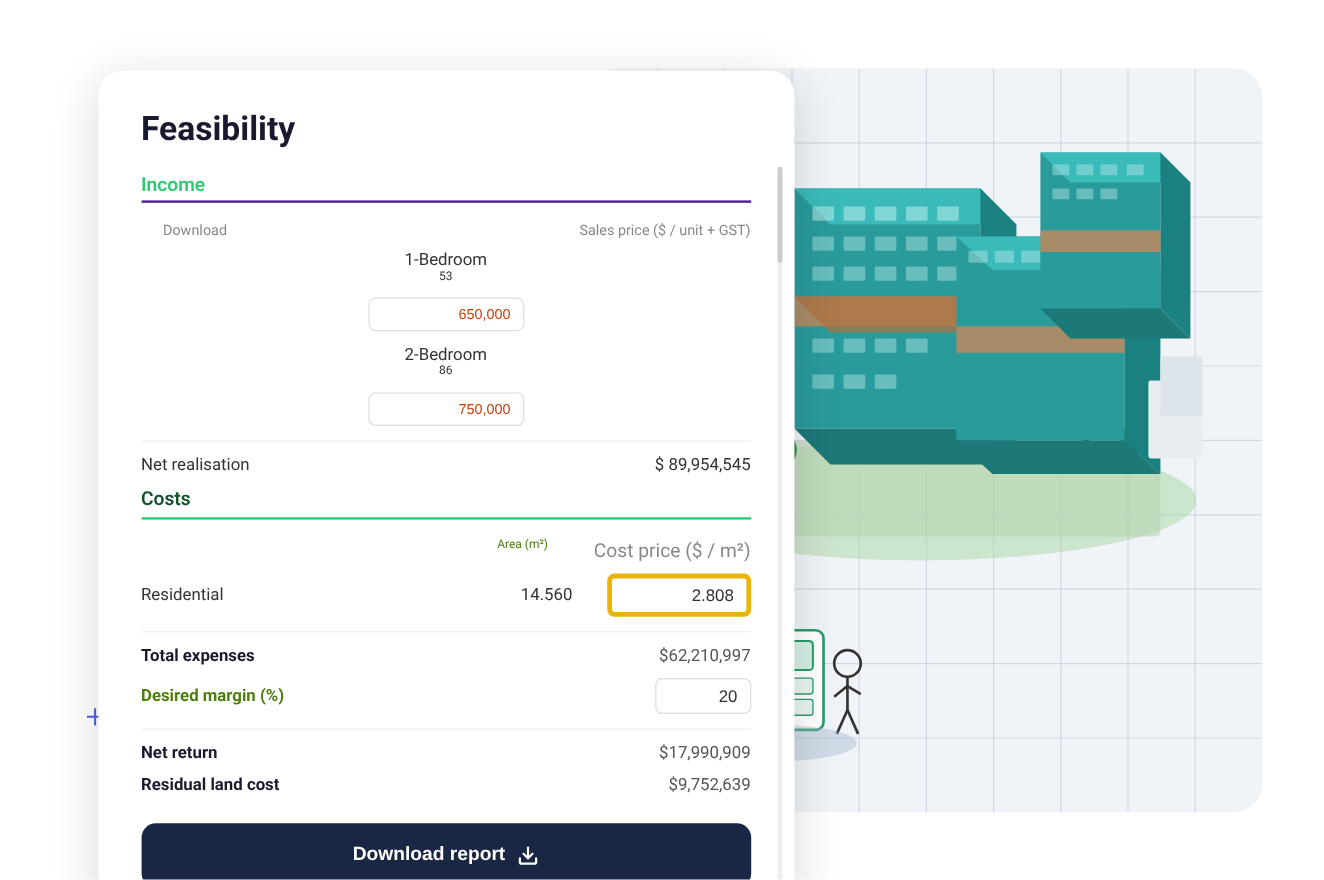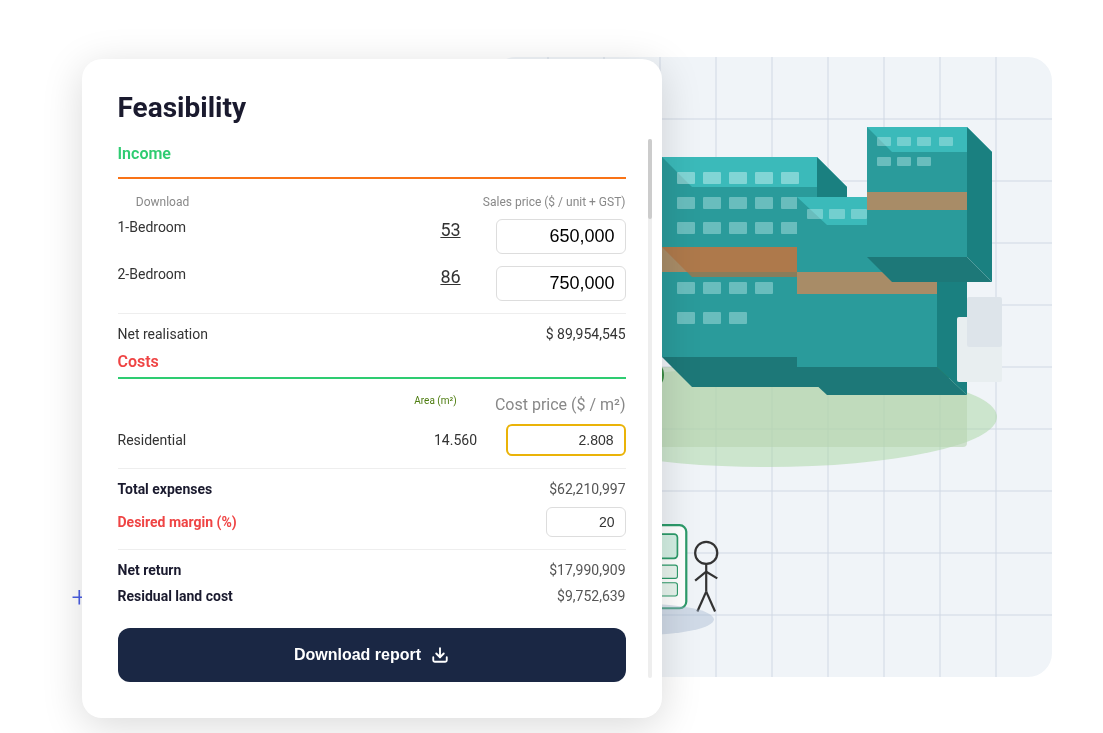--- a/index.html
+++ b/index.html
@@ -91,29 +91,29 @@
       font-size: 28px;
       font-weight: 700;
       color: #1a1a2e;
       margin-bottom: 20px;
     }
 
     .section-label {
       font-size: 16px;
       font-weight: 600;
       color: #2ECC71;
-      border-bottom: 2px solid #f97316;
-      padding-bottom: 14px;
+      border-bottom: 2px solid #4c1d95;
+      padding-bottom: 4px;
       margin-bottom: 16px;
     }
 
     .costs-label {
       font-size: 16px;
       font-weight: 600;
-      color: #ef4444;
+      color: #14532d;
       border-bottom: 2px solid #2ECC71;
       padding-bottom: 6px;
       margin-bottom: 16px;
       margin-top: 8px;
     }
 
     .table-header {
       display: flex;
       justify-content: flex-end;
       gap: 0;
@@ -131,47 +131,49 @@
     .th-price {
       flex: 1;
       text-align: right;
       font-size: 12px;
       color: #888;
       font-weight: 400;
     }
 
     .table-row {
       display: flex;
+      align-items: center;
       margin-bottom: 12px;
+      flex-direction: column;
     }
 
     .row-label {
       font-size: 14px;
       color: #333;
       flex: 1;
     }
 
     .row-qty {
       width: 90px;
       text-align: center;
-      font-size: 18px;
-      color: #333;
-      text-decoration: underline;
+      font-size: 10px;
+      color: #333;
     }
 
     .row-input {
       width: 130px;
       border: 1px solid #ddd;
       border-radius: 6px;
       padding: 6px 10px;
       text-align: right;
-      font-size: 18px;
-      color: #000000;
+      font-size: 12px;
+      color: #c2410c;
       background: #fff;
       outline: none;
+      margin-top: 12px;
     }
 
     .summary-row {
       display: flex;
       justify-content: space-between;
       align-items: center;
       margin-bottom: 10px;
     }
 
     .summary-label {
@@ -237,40 +239,40 @@
 
     .costs-row-area {
       width: 100px;
       text-align: center;
       font-size: 14px;
       color: #333;
     }
 
     .costs-row-input {
       width: 120px;
-      border: 2px solid #eab308;
+      border: 4px solid #eab308;
       border-radius: 6px;
       padding: 6px 10px;
       text-align: right;
       font-size: 14px;
       color: #333;
       background: #fff;
       outline: none;
     }
 
     .margin-row {
       display: flex;
       align-items: center;
       margin-bottom: 10px;
     }
 
     .margin-label {
       font-size: 14px;
       font-weight: 700;
-      color: #ef4444;
+      color: #4d7c0f;
       flex: 1;
     }
 
     .margin-input {
       width: 80px;
       border: 1px solid #ddd;
       border-radius: 6px;
       padding: 6px 10px;
       text-align: right;
       font-size: 14px;

